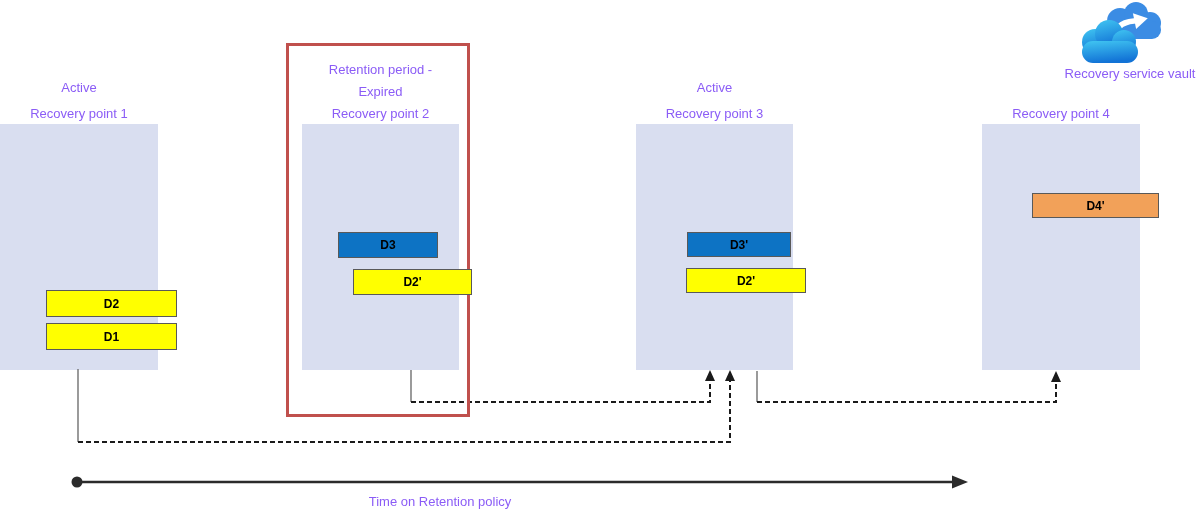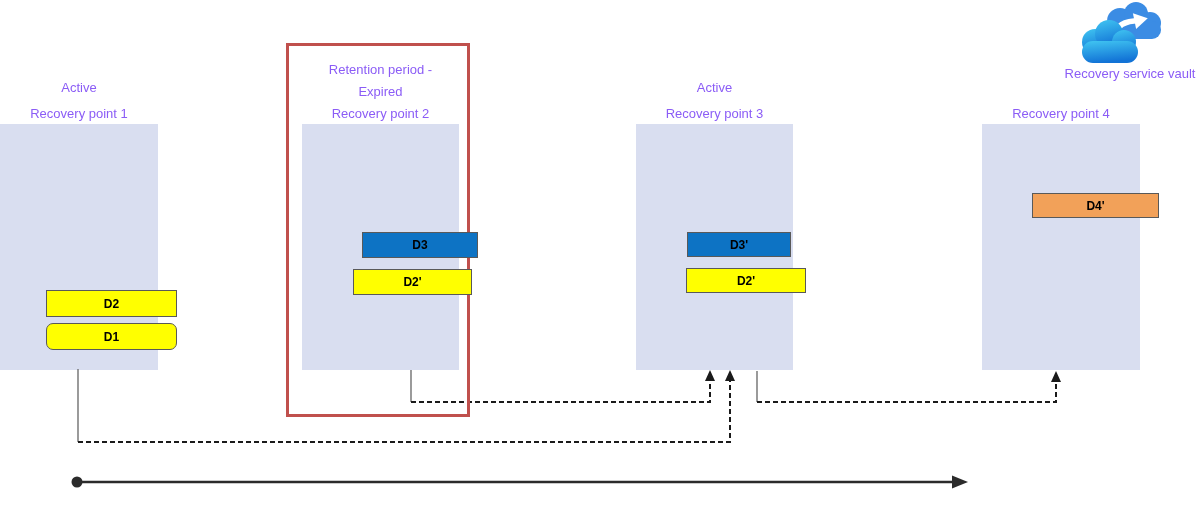--- a/index.html
+++ b/index.html
@@ -39,25 +39,25 @@
   <div class="lbl z4" style="left:302px;width:157px;top:106px;">Recovery point 2</div>
 
   <div class="lbl z4" style="left:636px;width:157px;top:80px;">Active</div>
   <div class="lbl z4" style="left:636px;width:157px;top:106px;">Recovery point 3</div>
 
   <div class="lbl z4" style="left:982px;width:158px;top:106px;">Recovery point 4</div>
 
   <div class="data-box z4" style="left: 12px; top: 290px; width: 131px; height: 27px; background-color: rgb(255, 255, 0);">
     <span>D2</span>
   </div>
-  <div class="data-box z4" style="left: 12px; top: 323px; width: 131px; height: 27px; background-color: rgb(255, 255, 0); border-radius: 7px;">
+  <div class="data-box z4" style="left: 12px; top: 323px; width: 131px; height: 27px; background-color: rgb(255, 255, 0);">
     <span>D1</span>
   </div>
 
-  <div class="data-box z4" style="left: 328px; top: 232px; width: 116px; height: 26px; background-color: rgb(13, 115, 196);">
+  <div class="data-box z4" style="left: 304px; top: 232px; width: 100px; height: 26px; background-color: rgb(13, 115, 196);">
     <span>D3</span>
   </div>
   <div class="data-box z4" style="left: 319px; top: 269px; width: 119px; height: 26px; background-color: rgb(255, 255, 0);">
     <span>D2'</span>
   </div>
 
   <div class="data-box z4" style="left: 653px; top: 232px; width: 104px; height: 25px; background-color: rgb(13, 115, 196);">
     <span>D3'</span>
   </div>
   <div class="data-box z4" style="left: 652px; top: 268px; width: 120px; height: 25px; background-color: rgb(255, 255, 0);">
@@ -107,14 +107,15 @@
     <polygon points="705,381 715,381 710,370" fill="#1a1a1a"></polygon>
 
     <path d="M757,402 H1056 V379" fill="none" stroke-width="2" stroke-dasharray="5 3" stroke="#1a1a1a"></path>
     <polygon points="1051,382 1061,382 1056,371" fill="#1a1a1a"></polygon>
 
     <circle cx="77" cy="482" r="5.5" fill="#2b2b2b"></circle>
     <path d="M77,482 H954" fill="none" stroke-width="2.4" stroke="#2b2b2b"></path>
     <polygon points="952,475.5 952,488.5 968,482" fill="#2b2b2b"></polygon>
   </svg>
 
+  <div class="lbl z4" style="left:330px;width:220px;top:494px;">Time on Retention policy</div>
 
 </div>
 
 </body></html>

